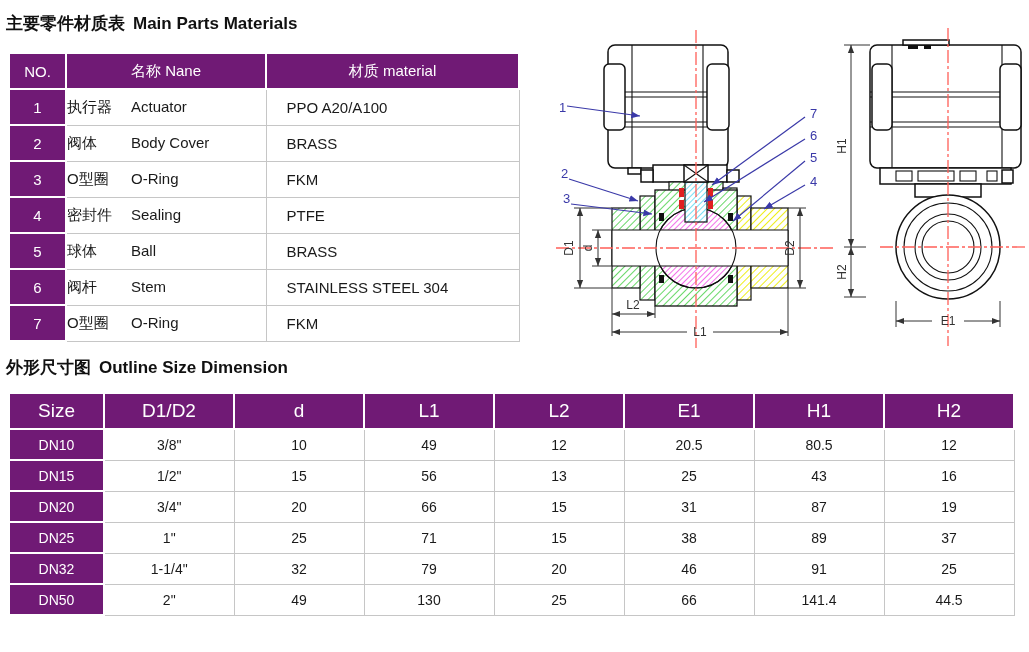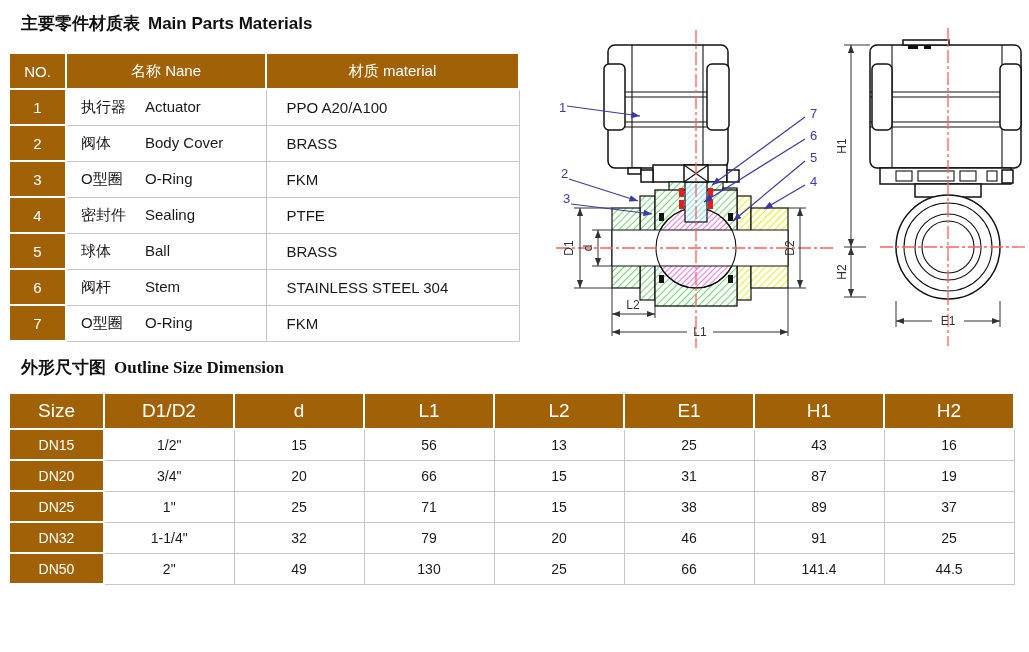--- a/index.html
+++ b/index.html
@@ -1,30 +1,30 @@
 <!DOCTYPE html>
 <html><head>
 <meta charset="utf-8">
 <style>
   html,body{margin:0;padding:0;}
   body{width:1029px;height:652px;position:relative;background:#fff;overflow:hidden;
        font-family:"Liberation Sans","DejaVu Sans",sans-serif;color:#1a1a1a;}
-  .sec-title{position:absolute;left:21px;font-size:17px;font-weight:bold;color:#111;white-space:nowrap;}
+  .sec-title{position:absolute;left:6px;font-size:17px;font-weight:bold;color:#111;white-space:nowrap;}
   .sec-title .en{margin-left:8px;}
   #title1{top:12px;}
-  #title2{top:356px;font-family:Liberation Serif, serif;}
+  #title2{top:356px;}
   table{border-collapse:collapse;position:absolute;table-layout:fixed;}
   #materials-table{left:8px;top:52px;width:510px;}
   #size-table{left:8px;top:392px;width:1005px;}
   th,td{padding:0;font-weight:normal;overflow:hidden;}
-  .blue{background:#a16207;color:#fff;border:2px solid #ffffff;text-align:center;}
+  .blue{background:#701a75;color:#fff;border:2px solid #ffffff;text-align:center;}
   #materials-table th{height:34px;font-size:15px;}
   #materials-table td{height:34px;font-size:15px;border:1px solid #c6c6c6;}
   #materials-table td.blue{border:2px solid #ffffff;}
-  .name-cell{padding-left:14px;}
+  .name-cell{}
   .name-cell .zh{display:inline-block;width:64px;}
   .mat-cell{padding-left:20px;margin-top:44px;}
   #size-table th{height:34px;font-size:19px;}
   #size-table td{height:29px;font-size:14px;border:1px solid #c6c6c6;text-align:center;}
   #size-table td.blue{border:2px solid #ffffff;}
   #drawing-wrap{position:absolute;left:540px;top:18px;width:489px;height:334px;}
   svg .outline{fill:#ffffff;stroke:#111;stroke-width:1.5;}
   svg .thin{stroke:#111;stroke-width:1.1;fill:none;}
   svg .cl{stroke:#ff5f58;stroke-width:1.3;stroke-dasharray:13 3 3 3;fill:none;}
   svg .dim{stroke:#333;stroke-width:1;fill:none;}
@@ -112,20 +112,30 @@
       <th class="blue">D1/D2</th>
       <th class="blue">d</th>
       <th class="blue">L1</th>
       <th class="blue">L2</th>
       <th class="blue">E1</th>
       <th class="blue">H1</th>
       <th class="blue">H2</th>
     </tr>
   </thead>
   <tbody>
+      <tr>
+        <td class="blue">DN10</td>
+        <td class="">3/8"</td>
+        <td class="">10</td>
+        <td class="">49</td>
+        <td class="">12</td>
+        <td class="">20.5</td>
+        <td class="">80.5</td>
+        <td class="">12</td>
+      </tr>
       <tr>
         <td class="blue">DN15</td>
         <td class="">1/2"</td>
         <td class="">15</td>
         <td class="">56</td>
         <td class="">13</td>
         <td class="">25</td>
         <td class="">43</td>
         <td class="">16</td>
       </tr>

